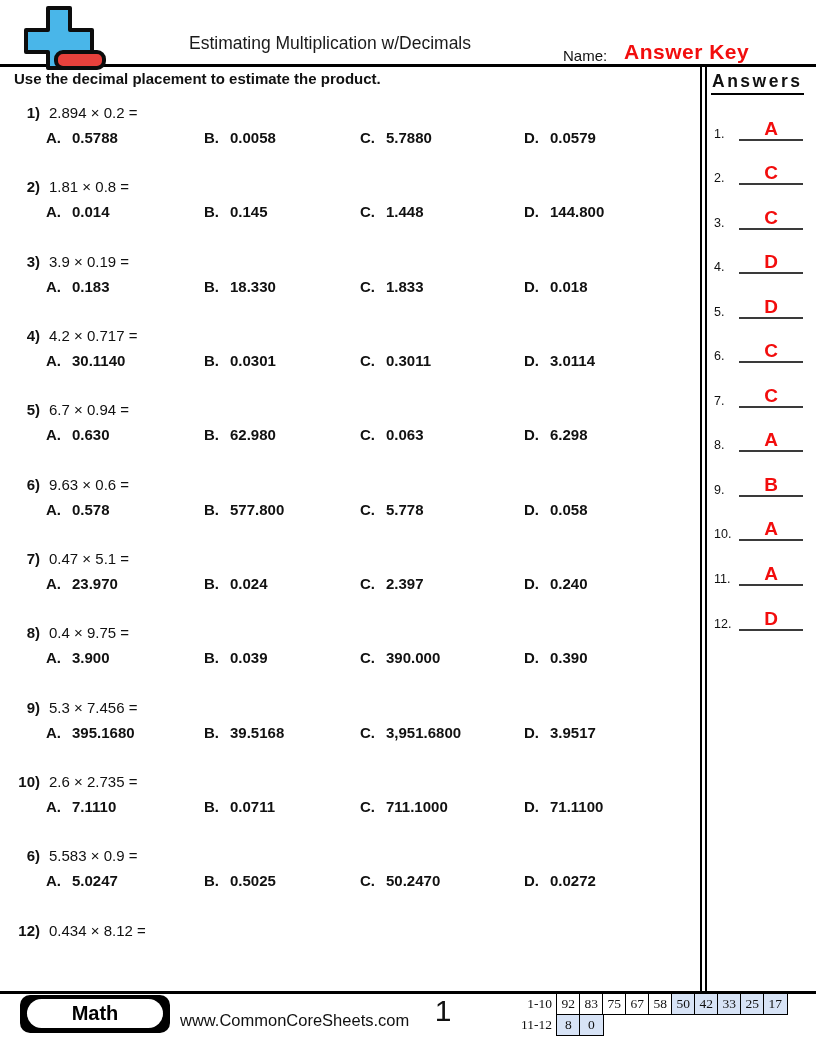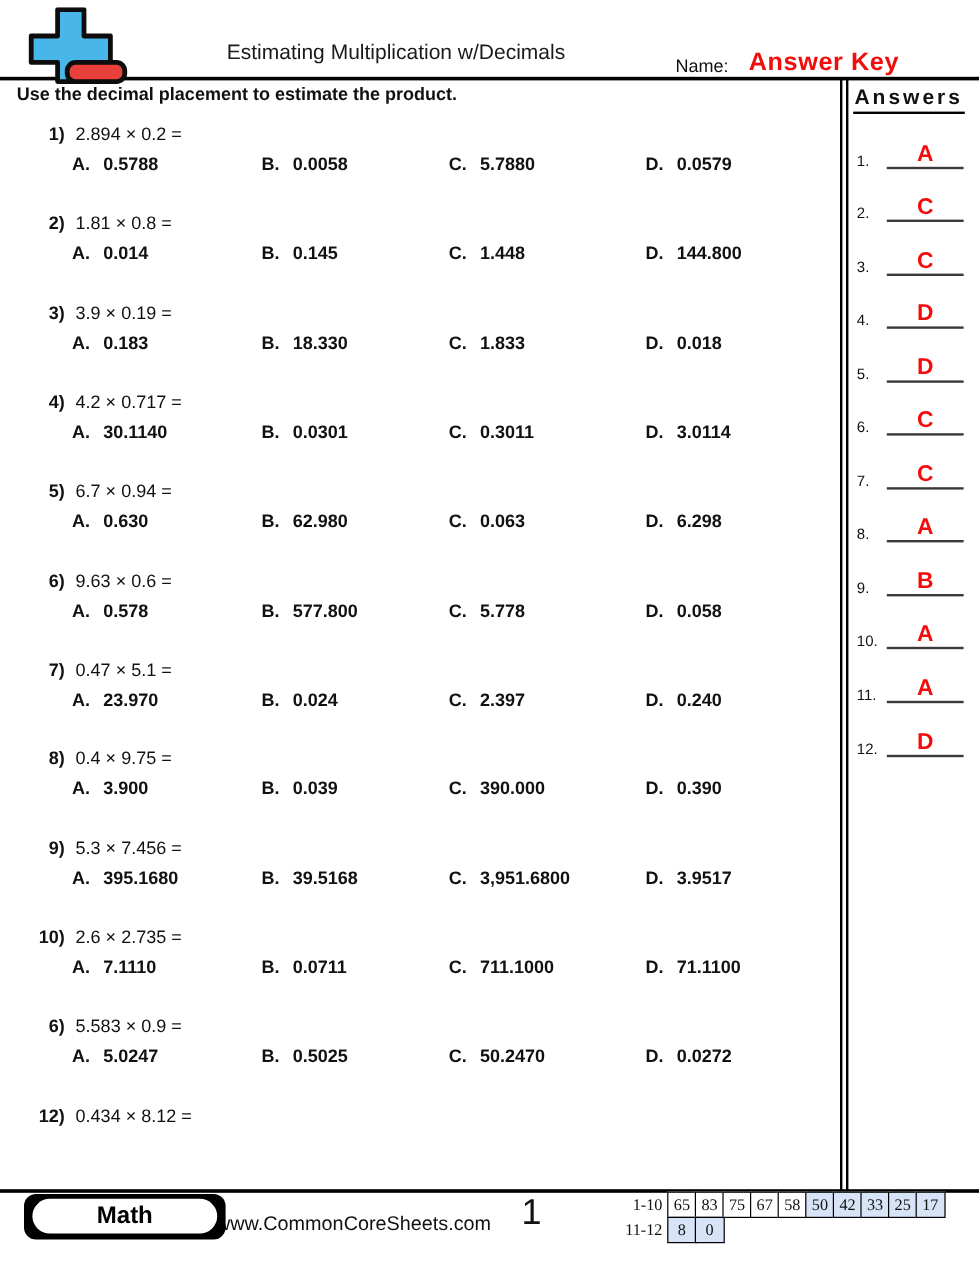--- a/index.html
+++ b/index.html
@@ -17,37 +17,37 @@
   .logo{position:absolute;left:20px;top:6px;z-index:2;}
   .page-title{position:absolute;left:130px;top:33px;width:400px;text-align:center;font-size:17.5px;color:#1a1a1a;}
   .name-label{position:absolute;left:563px;top:47px;font-size:15px;}
   .name-value{position:absolute;left:624px;top:40px;font-size:21px;font-weight:bold;color:var(--red);letter-spacing:.5px;}
   .header-rule{position:absolute;left:0;top:64px;width:816px;height:3px;background:#000;}
 
   .instruction{position:absolute;left:14px;top:70px;font-size:15px;font-weight:bold;}
 
   
   .questions{position:absolute;left:0;top:96px;width:698px;}
-  .question{height:74.35px;padding-left:32px;padding-top:8px;}
+  .question{height:74.35px;padding-left:18px;padding-top:8px;}
   .q-line{font-size:15px;line-height:18px;}
   .q-num{display:inline-block;width:22px;text-align:right;font-weight:bold;margin-right:9px;}
   .q-options{display:grid;grid-template-columns:158px 156px 164px 1fr;margin-left:28px;margin-top:7px;font-size:15px;line-height:18px;font-weight:bold;}
   .opt-label{display:inline-block;margin-right:11px;}
 
   
   .answers-panel{position:absolute;left:700px;top:66px;width:116px;height:927px;border-left:7px double #000;}
   .answers-title{display:inline-block;margin:5px 0 0 4px;font-size:17.5px;font-weight:bold;letter-spacing:2.5px;border-bottom:2.5px solid #000;padding:0 2px 1px 1px;}
   .answers-list{margin-top:1px;}
   .ans-item{height:44.55px;display:flex;align-items:flex-end;padding-left:7px;}
   .ans-num{font-size:12.5px;margin-right:5px;margin-bottom:0;min-width:20px;}
   .ans-blank{width:64px;text-align:center;border-bottom:2px solid #3a3a3a;color:var(--red);font-weight:bold;font-size:19px;line-height:15px;padding-bottom:3px;}
 
   
   .footer-rule{position:absolute;left:0;top:991px;width:816px;height:3px;background:#000;}
-  .subject-badge{position:absolute;left:20px;top:995px;width:168px;height:38px;background:#000;border-radius:10px;z-index:2;}
+  .subject-badge{position:absolute;left:20px;top:995px;width:150px;height:38px;background:#000;border-radius:10px;z-index:2;}
   .subject-badge-inner{position:absolute;left:7px;top:4px;right:7px;bottom:5px;background:#fff;border-radius:15px;display:flex;align-items:center;justify-content:center;font-size:20px;font-weight:bold;color:#000;}
   .site-url{position:absolute;left:180px;top:1011px;font-size:16.5px;}
   .page-number{position:absolute;left:428px;top:994px;width:30px;text-align:center;font-size:30px;}
   .score-grid{position:absolute;left:518px;top:993px;}
   .score-row{display:flex;align-items:center;font-family:Liberation Serif, serif;}
   .score-row.second{margin-top:-1.5px;}
   .score-label{width:38px;text-align:right;padding-right:4px;font-size:13.5px;line-height:22px;}
   .cells{display:flex;}
   .cell{width:24.5px;height:22px;border:1.5px solid #000;margin-left:-1.5px;display:flex;align-items:center;justify-content:center;font-size:13.5px;background:#fff;}
   .cells .cell:first-child{margin-left:0;}
@@ -261,21 +261,21 @@
   <div class="subject-badge">
     <div class="subject-badge-inner">Math</div>
   </div>
   <div class="site-url">www.CommonCoreSheets.com</div>
   <div class="page-number">1</div>
 
   <div class="score-grid">
     <div class="score-row">
       <span class="score-label">1-10</span>
       <span class="cells">
-          <span class="cell">65</span>
+          <span class="cell">92</span>
           <span class="cell">83</span>
           <span class="cell">75</span>
           <span class="cell">67</span>
           <span class="cell">58</span>
         </span>
       <span class="cells">
           <span class="cell blue">50</span>
           <span class="cell blue">42</span>
           <span class="cell blue">33</span>
           <span class="cell blue">25</span>

